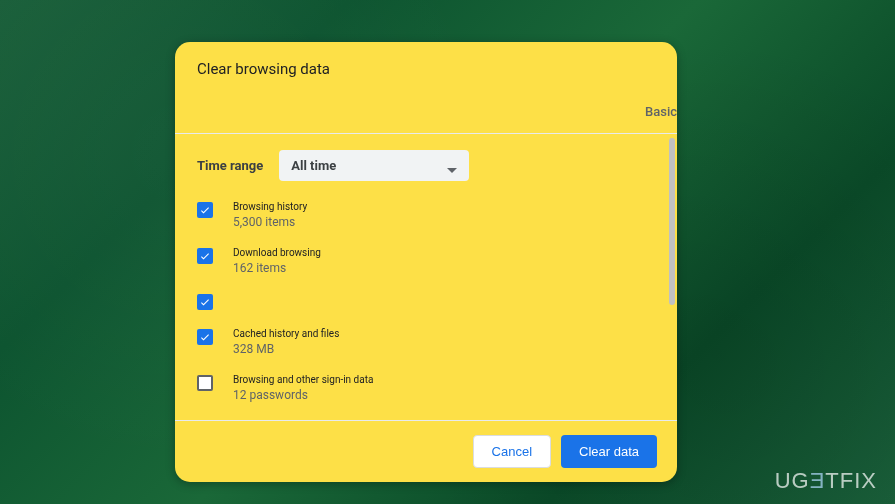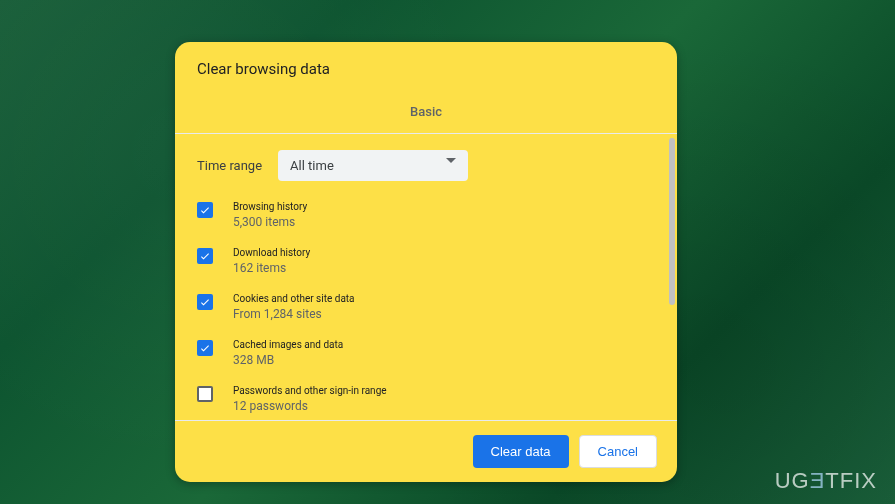--- a/index.html
+++ b/index.html
@@ -44,21 +44,21 @@
       font-size: 15px;
       color: #202124;
       font-weight: 400;
     }
     .tabs {
       display: flex;
       border-bottom: 1px solid #e8eaed;
     }
     .tab {
       flex: 1;
-      text-align: center;
+      text-align: right;
       padding: 12px 0 14px 0;
       font-size: 13px;
       color: #5f6368;
       cursor: pointer;
       position: relative;
       font-weight: 500;
     }
     .tab.active {
       color: #1a73e8;
     }
@@ -96,31 +96,32 @@
       width: 100%;
       height: 60%;
       background: #c1c1c1;
       border-radius: 3px;
     }
     .time-range-row {
       display: flex;
       align-items: center;
       gap: 16px;
       margin-bottom: 20px;
+      font-weight: bold;
     }
     .time-range-label {
       font-size: 13px;
       color: #3c4043;
     }
     .time-select {
       background: #f1f3f4;
       border-radius: 4px;
       padding: 8px 12px;
       display: flex;
-      align-items: flex-start;
+      align-items: flex-end;
       justify-content: space-between;
       width: 190px;
       font-size: 13px;
       color: #3c4043;
       cursor: pointer;
     }
     .time-select .caret {
       width: 0;
       height: 0;
       border-left: 5px solid transparent;
@@ -241,64 +242,60 @@
         </div>
       </div>
 
       <div class="check-item">
         <div class="checkbox checked">
           <svg viewBox="0 0 24 24">
               <path fill="#fff" d="M9 16.2l-3.5-3.5L4 14.2 9 19.2 20 8.2l-1.5-1.5z"></path>
             </svg>
         </div>
         <div class="check-text">
-          <span class="check-title">Download history</span>
+          <span class="check-title">Download browsing</span>
           <span class="check-sub">162 items</span>
         </div>
       </div>
 
       <div class="check-item">
         <div class="checkbox checked">
           <svg viewBox="0 0 24 24">
               <path fill="#fff" d="M9 16.2l-3.5-3.5L4 14.2 9 19.2 20 8.2l-1.5-1.5z"></path>
             </svg>
         </div>
-        <div class="check-text">
-          <span class="check-title">Cookies and other site data</span>
-          <span class="check-sub">From 1,284 sites</span>
-        </div>
       </div>
 
       <div class="check-item">
         <div class="checkbox checked">
           <svg viewBox="0 0 24 24">
               <path fill="#fff" d="M9 16.2l-3.5-3.5L4 14.2 9 19.2 20 8.2l-1.5-1.5z"></path>
             </svg>
         </div>
         <div class="check-text">
-          <span class="check-title">Cached images and data</span>
+          <span class="check-title">Cached history and files</span>
           <span class="check-sub">328 MB</span>
         </div>
       </div>
 
       <div class="check-item">
         <div class="checkbox unchecked"></div>
         <div class="check-text">
-          <span class="check-title">Passwords and other sign-in range</span>
+          <span class="check-title">Browsing and other sign-in data</span>
           <span class="check-sub">12 passwords</span>
         </div>
       </div>
 
     </div>
     <div class="scrollbar">
       <div class="scrollbar-thumb"></div>
     </div>
   </div>
 
   <div class="footer">
+    <button class="btn btn-cancel">Cancel</button>
     <button class="btn btn-primary">Clear data</button>
-    <button class="btn btn-cancel">Cancel</button>
   </div>
 </div>
 
 <div class="watermark">
   <span>UG</span><span class="accent">Ǝ</span><span>TFIX</span>
 </div>
 
 </body></html>

